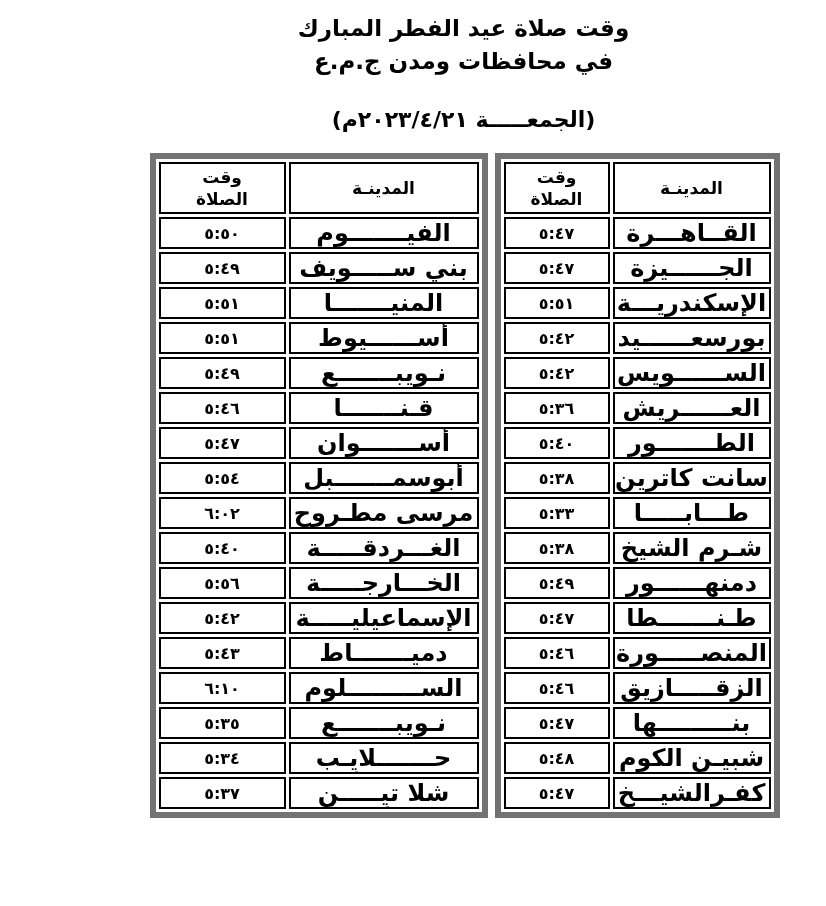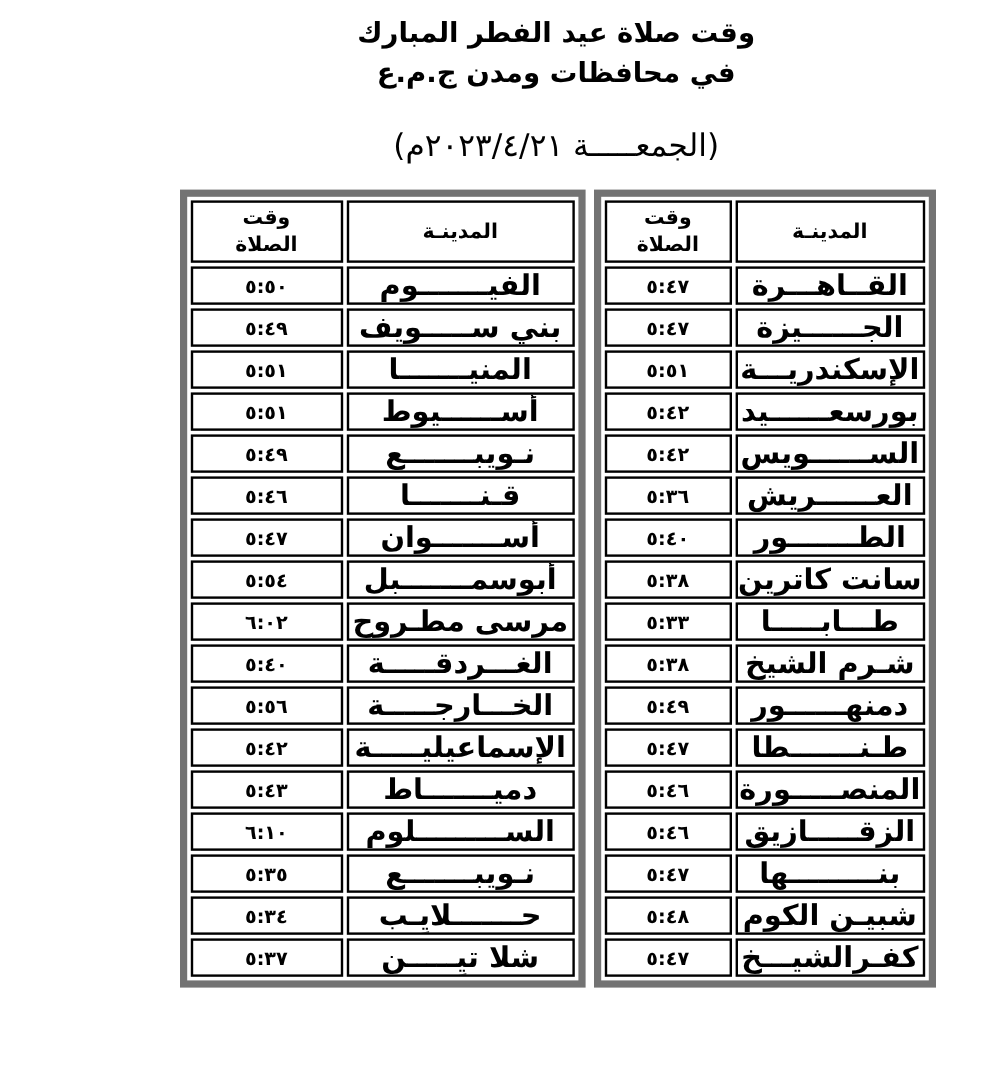--- a/index.html
+++ b/index.html
@@ -21,22 +21,22 @@
   .titles {
     text-align: center;
     font-weight: bold;
   }
   .title-line {
     font-size: 23px;
     line-height: 33px;
   }
   .date-line {
     margin-top: 29px;
-    font-size: 26px;
-    font-weight: normal;
+    font-size: 22px;
+    font-weight: bold;
     text-align: center;
   }
   .tables {
     width: 632px;
     margin: 21px auto 0 auto;
     display: flex;
     gap: 7px;
     align-items: flex-start;
   }
   table.pt {

